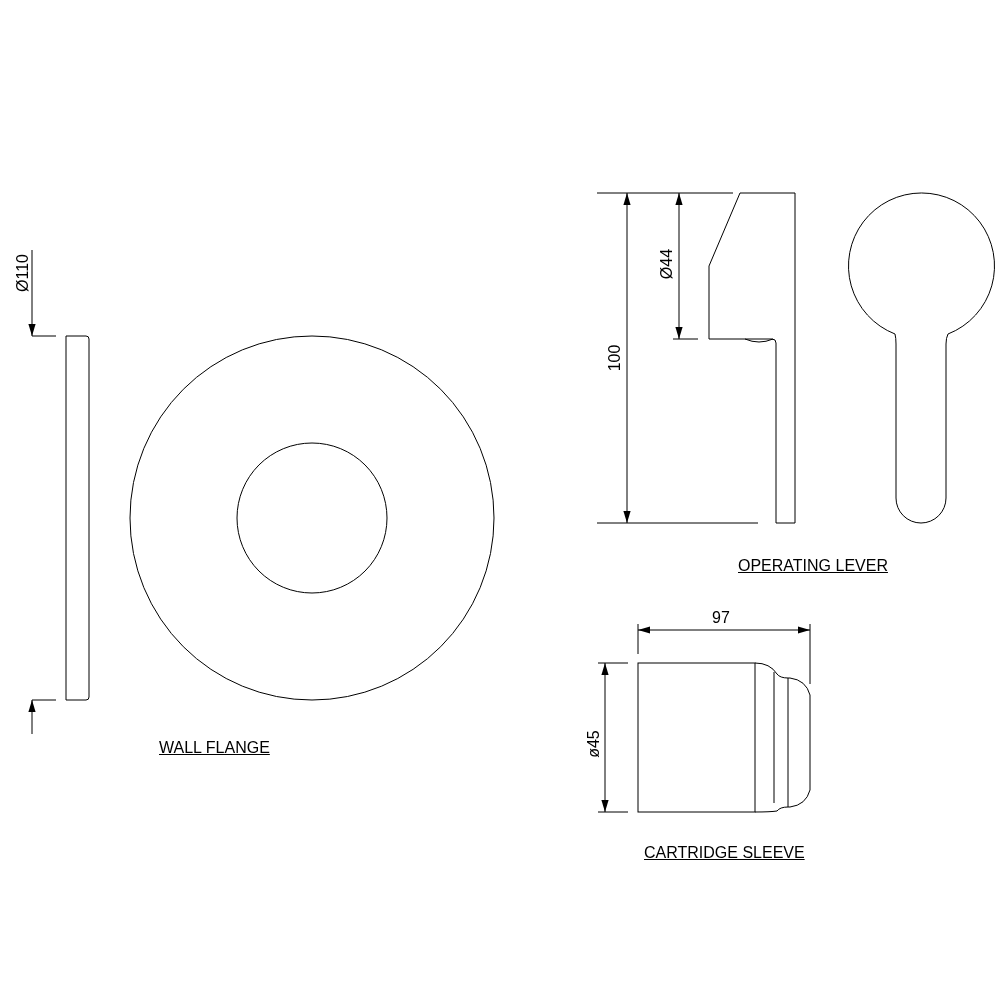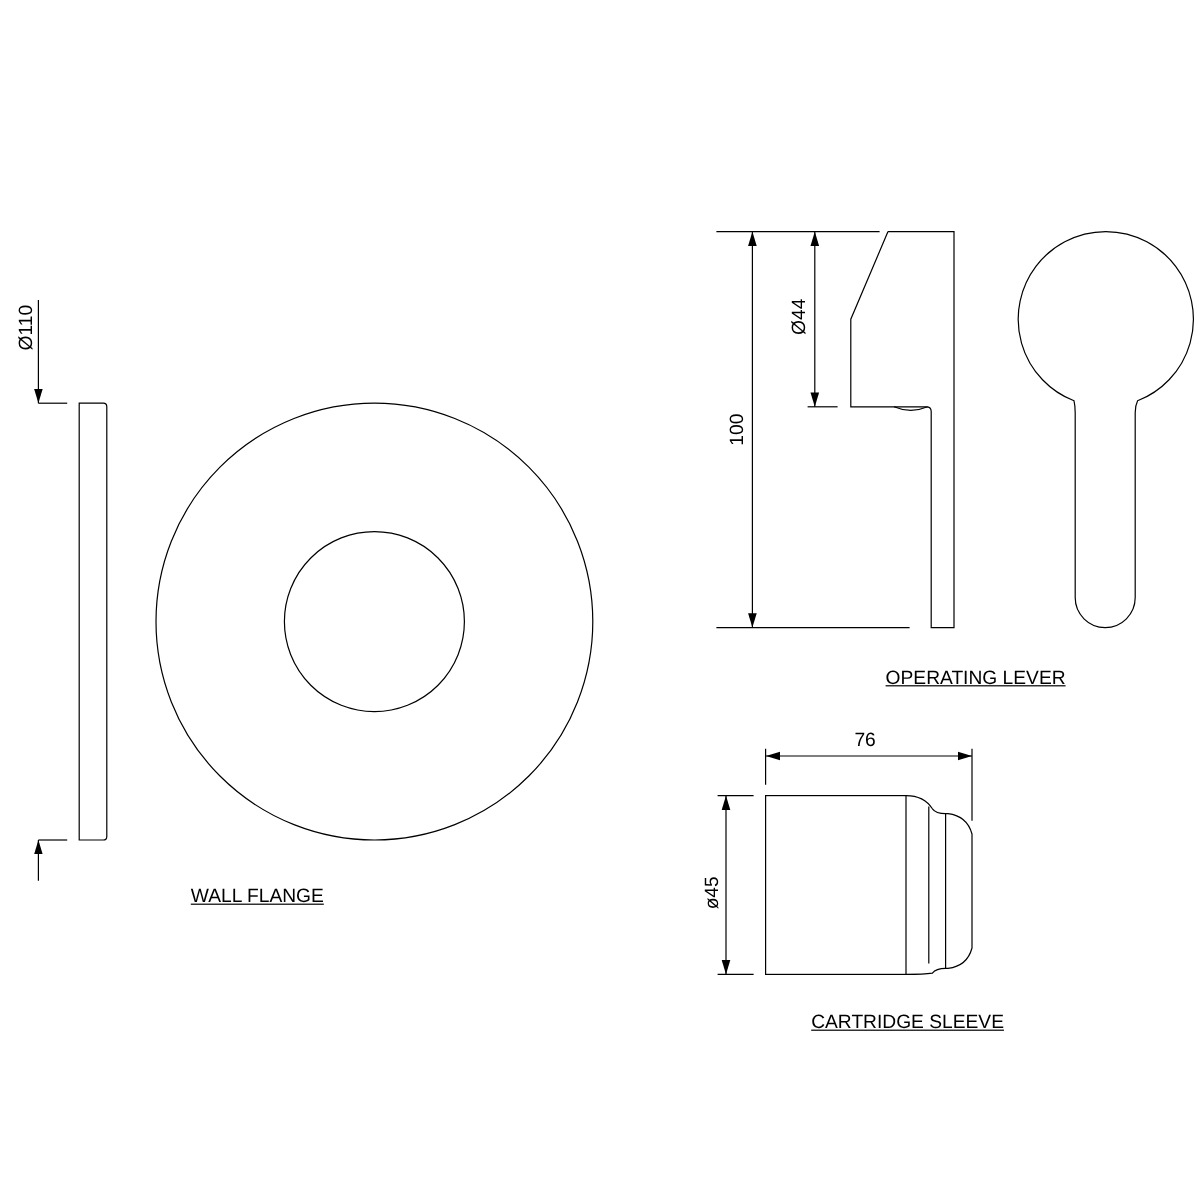--- a/index.html
+++ b/index.html
@@ -66,19 +66,19 @@
     <g>
       <line class="ln" x1="598" y1="663" x2="628" y2="663"></line>
       <line class="ln" x1="598" y1="812" x2="628" y2="812"></line>
       <line class="ln" x1="605" y1="663" x2="605" y2="812" marker-start="url(#arr)" marker-end="url(#arr)"></line>
     </g>
   </svg>
 
   <div class="dim rot" style="left:-2px; top:264px; width:50px; text-align:center;">Ø110</div>
   <div class="dim rot" style="left:593px; top:349px; width:44px; text-align:center;">100</div>
   <div class="dim rot" style="left:645px; top:255px; width:44px; text-align:center;">Ø44</div>
-  <div class="dim" style="left:712px; top:609px;">76</div>
+  <div class="dim" style="left:712px; top:609px;">97</div>
   <div class="dim rot" style="left:572px; top:735px; width:44px; text-align:center;">ø45</div>
 
   <div class="lbl" style="left:159px; top:739px;text-decoration:underline;">WALL FLANGE</div>
   <div class="lbl" style="left:738px; top:557px;">OPERATING LEVER</div>
-  <div class="lbl" style="left:676px; top:844px;text-decoration:underline;">CARTRIDGE SLEEVE</div>
+  <div class="lbl" style="left:644px; top:844px;text-decoration:underline;">CARTRIDGE SLEEVE</div>
 </div>
 
 </body></html>

